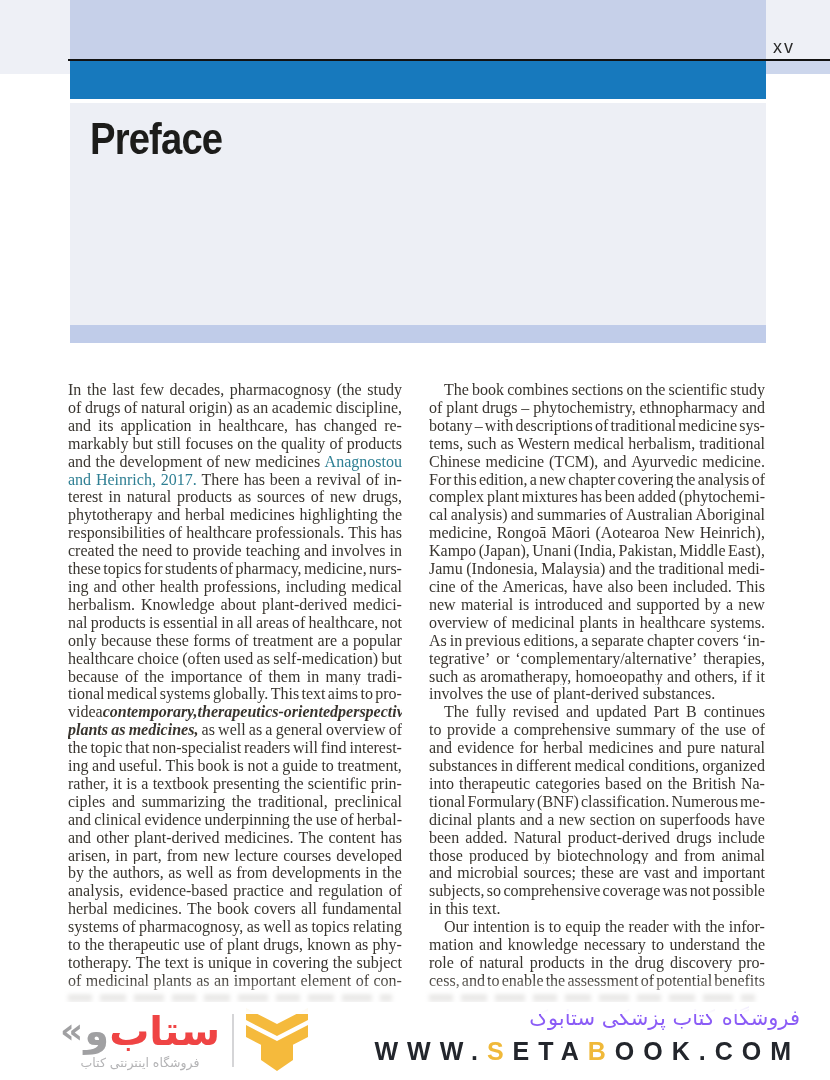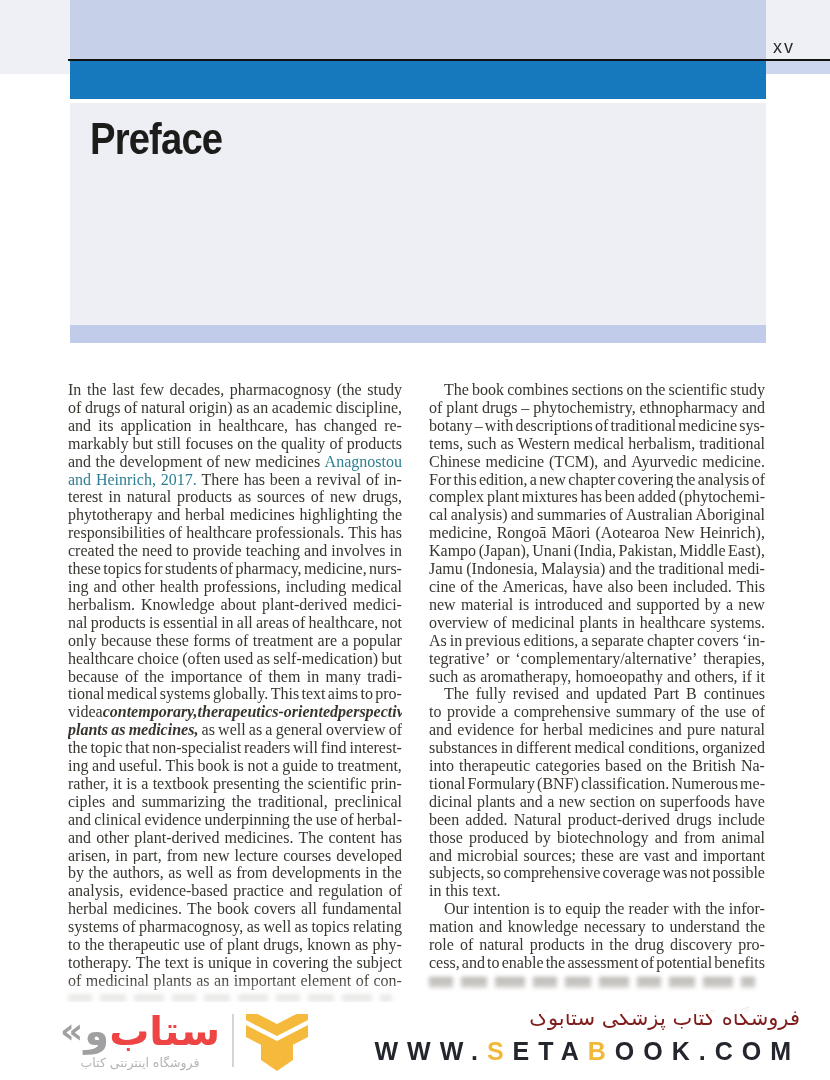--- a/index.html
+++ b/index.html
@@ -63,21 +63,21 @@
   .wm-gray{color:#a0a0a2;}
   .wm-main{color:#ef4444;unicode-bidi:isolate;direction:rtl;}
   .logo-caption{
     font-family:"DejaVu Sans",sans-serif;font-size:12.5px;color:#b4b4b6;
     direction:rtl;margin-top:4px;
   }
   .logo-divider{width:2px;height:54px;background:#d5d5d7;margin:0 10px 0 12px;}
   .chevrons{width:66px;height:64px;}
   .footer-right{position:absolute;right:30px;top:4px;text-align:right;}
   .store-name{
-    font-family:"DejaVu Sans",sans-serif;font-size:21px;color:#7f1d1d;
+    font-family:"DejaVu Sans",sans-serif;font-size:21px;color:#8b5cf6;
     direction:rtl;margin-bottom:7px;
   }
   .website{
     font-family:"Liberation Sans",sans-serif;font-weight:bold;font-size:25px;
     letter-spacing:9px;color:#23262c;white-space:nowrap;
   }
   .website span.y{color:#f0b93a;}
 </style>
 </head>
 <body>
@@ -595,20 +595,21 @@
     <div class="ln">
       <span>such</span>
       <span>as</span>
       <span>aromatherapy,</span>
       <span>homoeopathy</span>
       <span>and</span>
       <span>others,</span>
       <span>if</span>
       <span>it</span>
     </div>
+    <div class="ln end"><span>involves the use of plant-derived substances.</span></div>
     <div class="ln indent">
       <span>The</span>
       <span>fully</span>
       <span>revised</span>
       <span>and</span>
       <span>updated</span>
       <span>Part</span>
       <span>B</span>
       <span>continues</span>
     </div>

